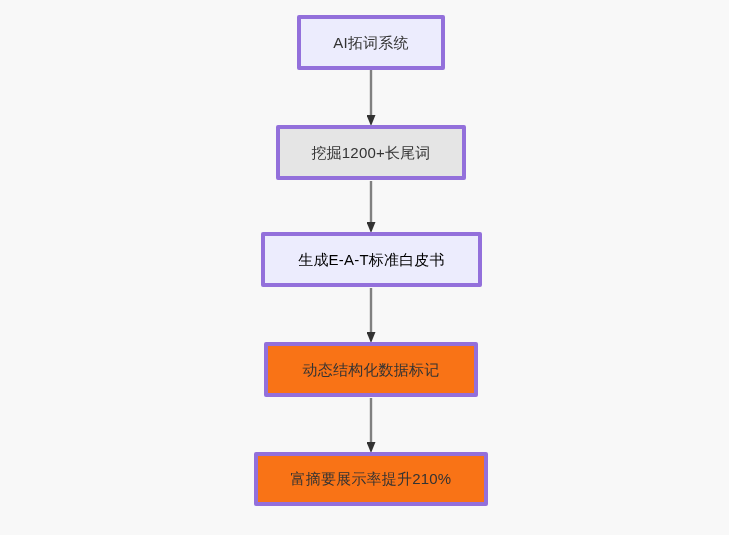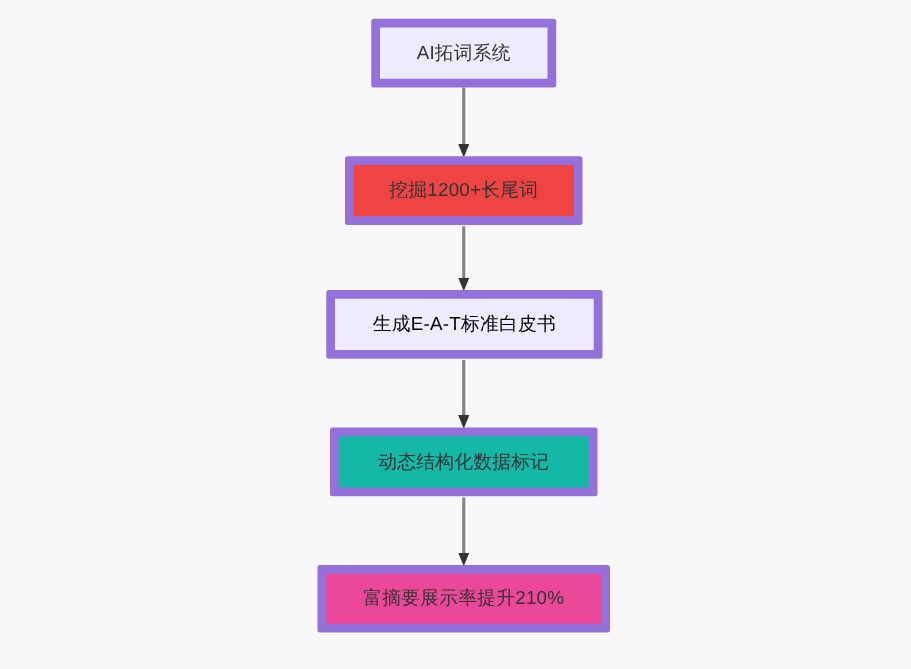--- a/index.html
+++ b/index.html
@@ -28,21 +28,21 @@
     height: 535px;
     pointer-events: none;
   }
   .node {
     position: absolute;
     box-sizing: border-box;
     display: flex;
     align-items: center;
     justify-content: center;
     background: #ececfd;
-    border: 7px solid #15803d;
+    border: 4px solid #15803d;
     border-radius: 2px;
     color: #333333;
     font-size: 15px;
     line-height: 1.2;
     letter-spacing: 0.2px;
     white-space: nowrap;
     text-align: center;
   }
   .node-label {
     display: block;
@@ -70,29 +70,29 @@
     </g>
     <g>
       <line class="edge-line" stroke="#808080" stroke-width="2.4" marker-end="url(#arrowhead)" x1="371" y1="398" x2="371" y2="443"></line>
     </g>
   </svg>
 
   <div class="node" style="left: 297px; top: 15px; width: 148px; height: 55px; background: rgb(236, 236, 253); border-color: rgb(147, 112, 219); color: rgb(51, 51, 51);">
     <span class="node-label">AI拓词系统</span>
   </div>
 
-  <div class="node" style="left: 276px; top: 125px; width: 190px; height: 55px; background: #ef4444; border-color: rgb(147, 112, 219); color: rgb(51, 51, 51);">
+  <div class="node" style="left: 276px; top: 125px; width: 190px; height: 55px; background: #e5e5e5; border-color: rgb(147, 112, 219); color: rgb(51, 51, 51);">
     <span class="node-label">挖掘1200+长尾词</span>
   </div>
 
   <div class="node" style="left: 261px; top: 232px; width: 221px; height: 55px; background: rgb(236, 236, 253); border-color: rgb(147, 112, 219); color: #000000;">
     <span class="node-label">生成E-A-T标准白皮书</span>
   </div>
 
-  <div class="node" style="left: 264px; top: 342px; width: 214px; height: 55px; background: #14b8a6; border-color: rgb(147, 112, 219); color: rgb(51, 51, 51);">
+  <div class="node" style="left: 264px; top: 342px; width: 214px; height: 55px; background: #f97316; border-color: rgb(147, 112, 219); color: rgb(51, 51, 51);">
     <span class="node-label">动态结构化数据标记</span>
   </div>
 
-  <div class="node" style="left: 254px; top: 452px; width: 234px; height: 54px; background: #ec4899; border-color: rgb(147, 112, 219); color: rgb(51, 51, 51);">
+  <div class="node" style="left: 254px; top: 452px; width: 234px; height: 54px; background: #f97316; border-color: rgb(147, 112, 219); color: rgb(51, 51, 51);">
     <span class="node-label">富摘要展示率提升210%</span>
   </div>
 
 </div>
 
 </body></html>

